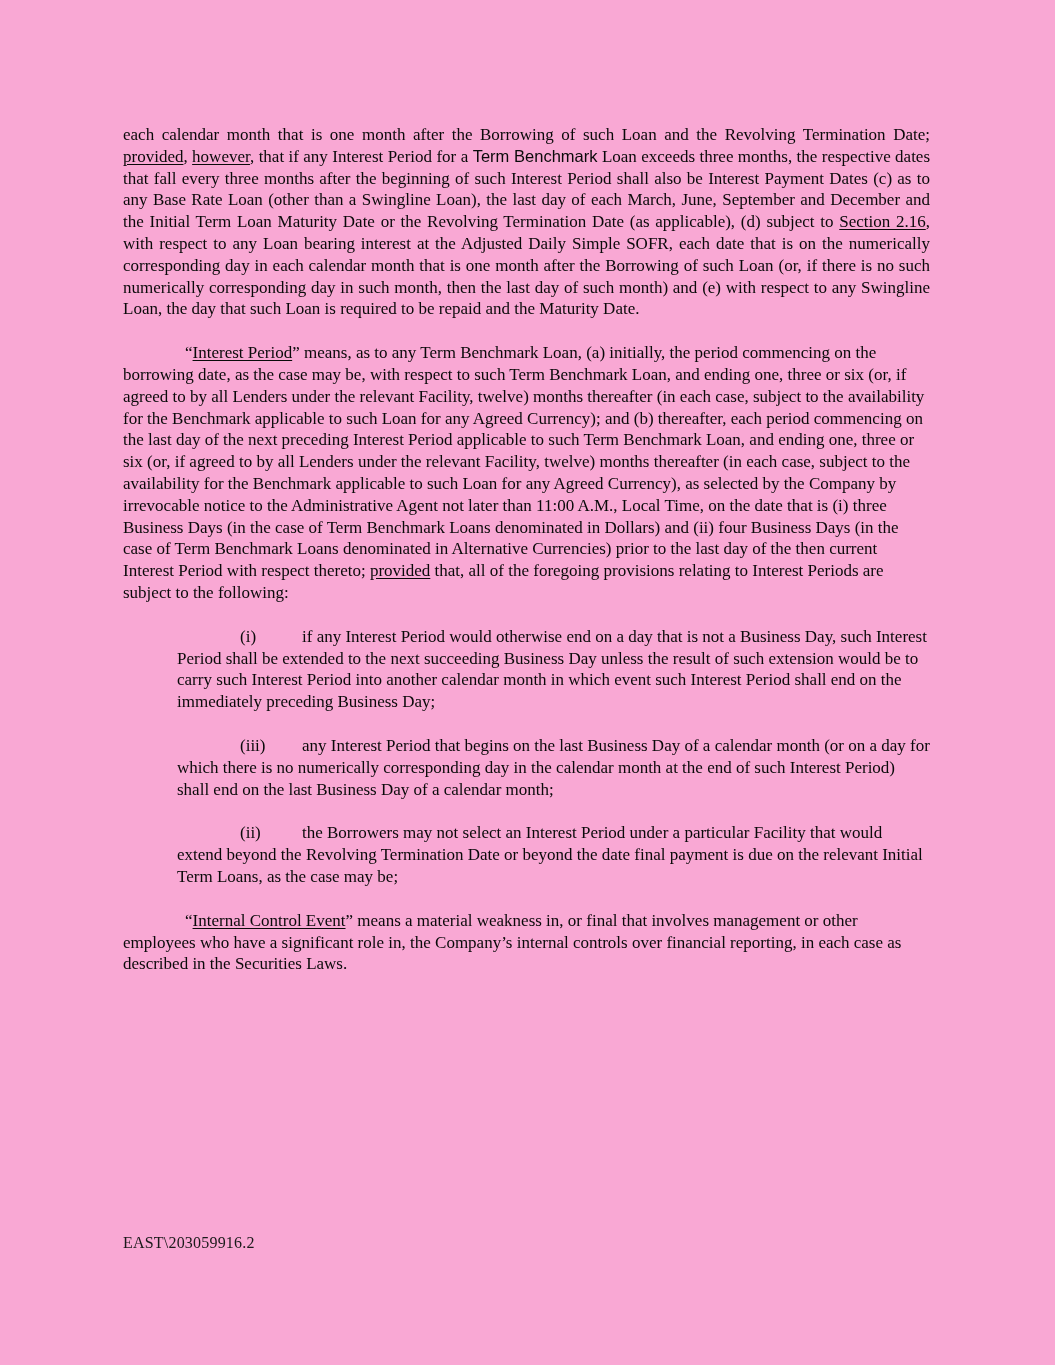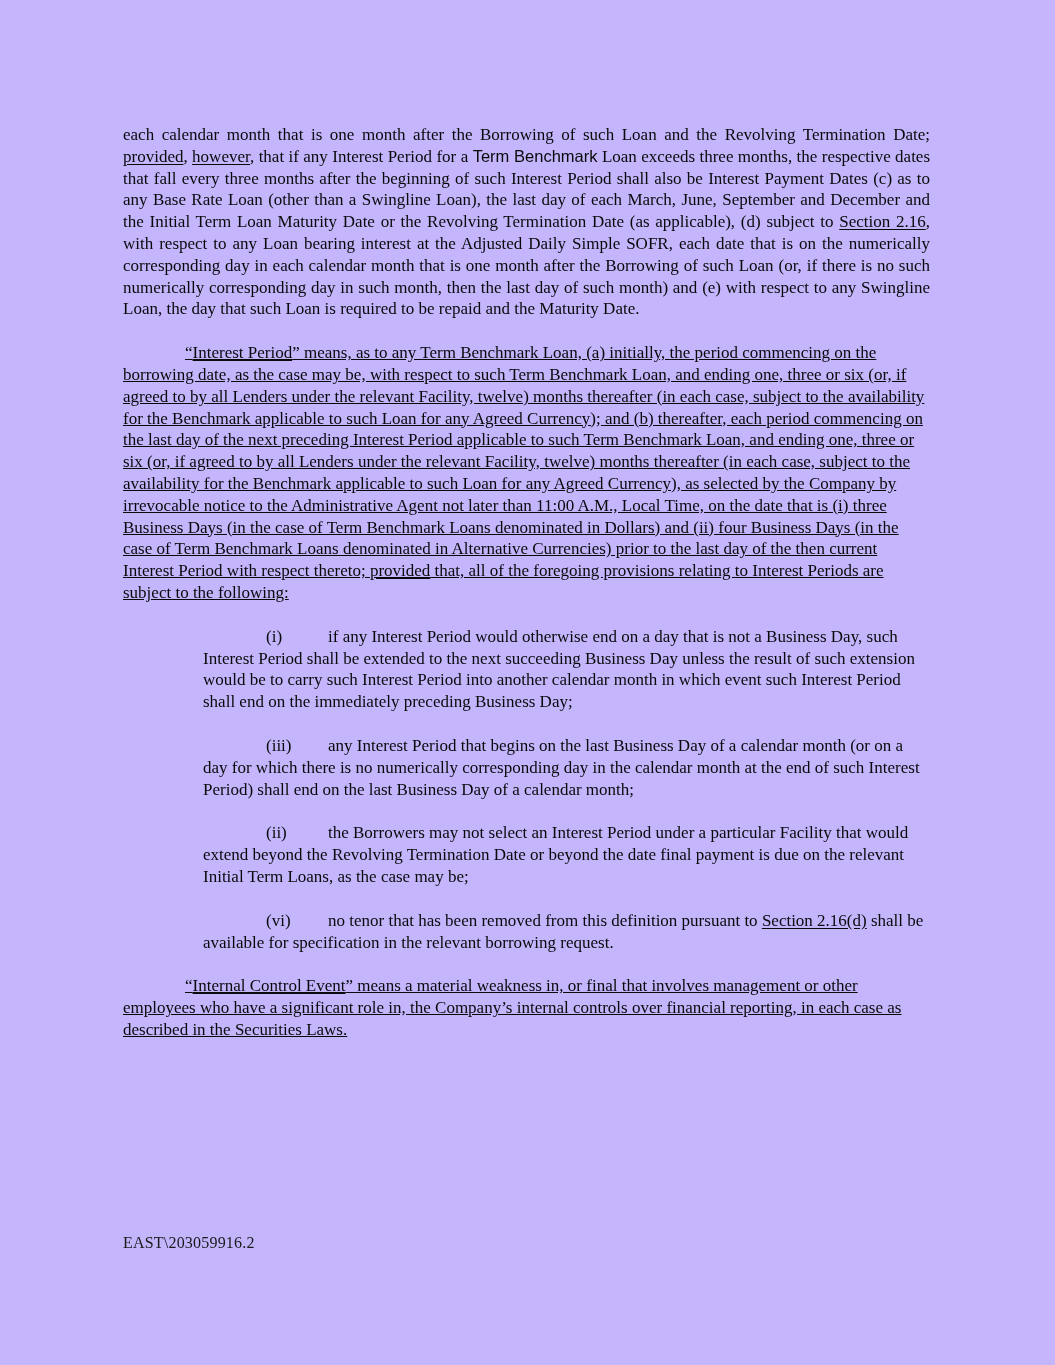--- a/index.html
+++ b/index.html
@@ -1,37 +1,37 @@
 <!DOCTYPE html>
 <html><head>
 <meta charset="utf-8">
 <style>
   html, body { margin: 0; padding: 0; background: #ffffff; }
   .page {
     position: relative;
     width: 1055px;
     height: 1365px;
-    background: #c4b5fd;
+    background: #f9a8d4;
     font-family: "Liberation Serif", serif;
     font-size: 17px;
     line-height: 21.8px;
     color: #0a0a0a;
     overflow: hidden;
   }
   .content {
     position: absolute;
     left: 123px;
     top: 124px;
     width: 807px;
   }
   p.para { margin: 0 0 22px 0; }
   p.justified { text-align: justify; }
-  p.indent { text-indent: 62px; text-decoration: underline; }
+  p.indent { text-indent: 62px; }
   p.clause {
-    margin-left: 80px;
+    margin-left: 54px;
     text-indent: 63px;
   }
   .marker {
     display: inline-block;
     width: 62px;
     text-indent: 0;
   }
   .u { text-decoration: underline; text-underline-offset: 2px; }
   .alt-font {
     font-family: "Liberation Sans", sans-serif;
@@ -57,20 +57,19 @@
     <p class="para indent"><span>“</span><span class="u">Interest Period</span><span>” means, as to any Term Benchmark Loan, (a) initially, the period commencing on the borrowing date, as the case may be, with respect to such Term Benchmark Loan, and ending one, three or six (or, if agreed to by all Lenders under the relevant Facility, twelve) months thereafter (in each case, subject to the availability for the Benchmark applicable to such Loan for any Agreed Currency); and (b) thereafter, each period commencing on the last day of the next preceding Interest Period applicable to such Term Benchmark Loan, and ending one, three or six (or, if agreed to by all Lenders under the relevant Facility, twelve) months thereafter (in each case, subject to the availability for the Benchmark applicable to such Loan for any Agreed Currency), as selected by the Company by irrevocable notice to the Administrative Agent not later than 11:00 A.M., Local Time, on the date that is (i) three Business Days (in the case of Term Benchmark Loans denominated in Dollars) and (ii) four Business Days (in the case of Term Benchmark Loans denominated in Alternative Currencies) prior to the last day of the then current Interest Period with respect thereto; </span><span class="u">provided</span><span> that, all of the foregoing provisions relating to Interest Periods are subject to the following:</span></p>
 
     <p class="para clause"><span class="marker">(i)</span><span>if any Interest Period would otherwise end on a day that is not a Business Day, such Interest Period shall be extended to the next succeeding Business Day unless the result of such extension would be to carry such Interest Period into another calendar month in which event such Interest Period shall end on the immediately preceding Business Day;</span></p>
 
     <p class="para clause"><span class="marker">(iii)</span><span>any Interest Period that begins on the last Business Day of a calendar month (or on a day for which there is no numerically corresponding day in the calendar month at the end of such Interest Period) shall end on the last Business Day of a calendar month;</span></p>
 
     <p class="para clause"><span class="marker">(ii)</span><span>the Borrowers may not select an Interest Period under a particular Facility that would extend beyond the Revolving Termination Date or beyond the date final payment is due on the relevant Initial Term Loans, as the case may be;</span></p>
 
 
 
-    <p class="para clause"><span class="marker">(vi)</span><span>no tenor that has been removed from this definition pursuant to </span><span class="u">Section 2.16(d)</span><span> shall be available for specification in the relevant borrowing request.</span></p>
 
     <p class="para indent"><span>“</span><span class="u">Internal Control Event</span><span>” means a material weakness in, or final that involves management or other employees who have a significant role in, the Company’s internal controls over financial reporting, in each case as described in the Securities Laws.</span></p>
 
   </div>
 
   <div class="footer">EAST\203059916.2</div>
 </div>
 
 </body></html>

